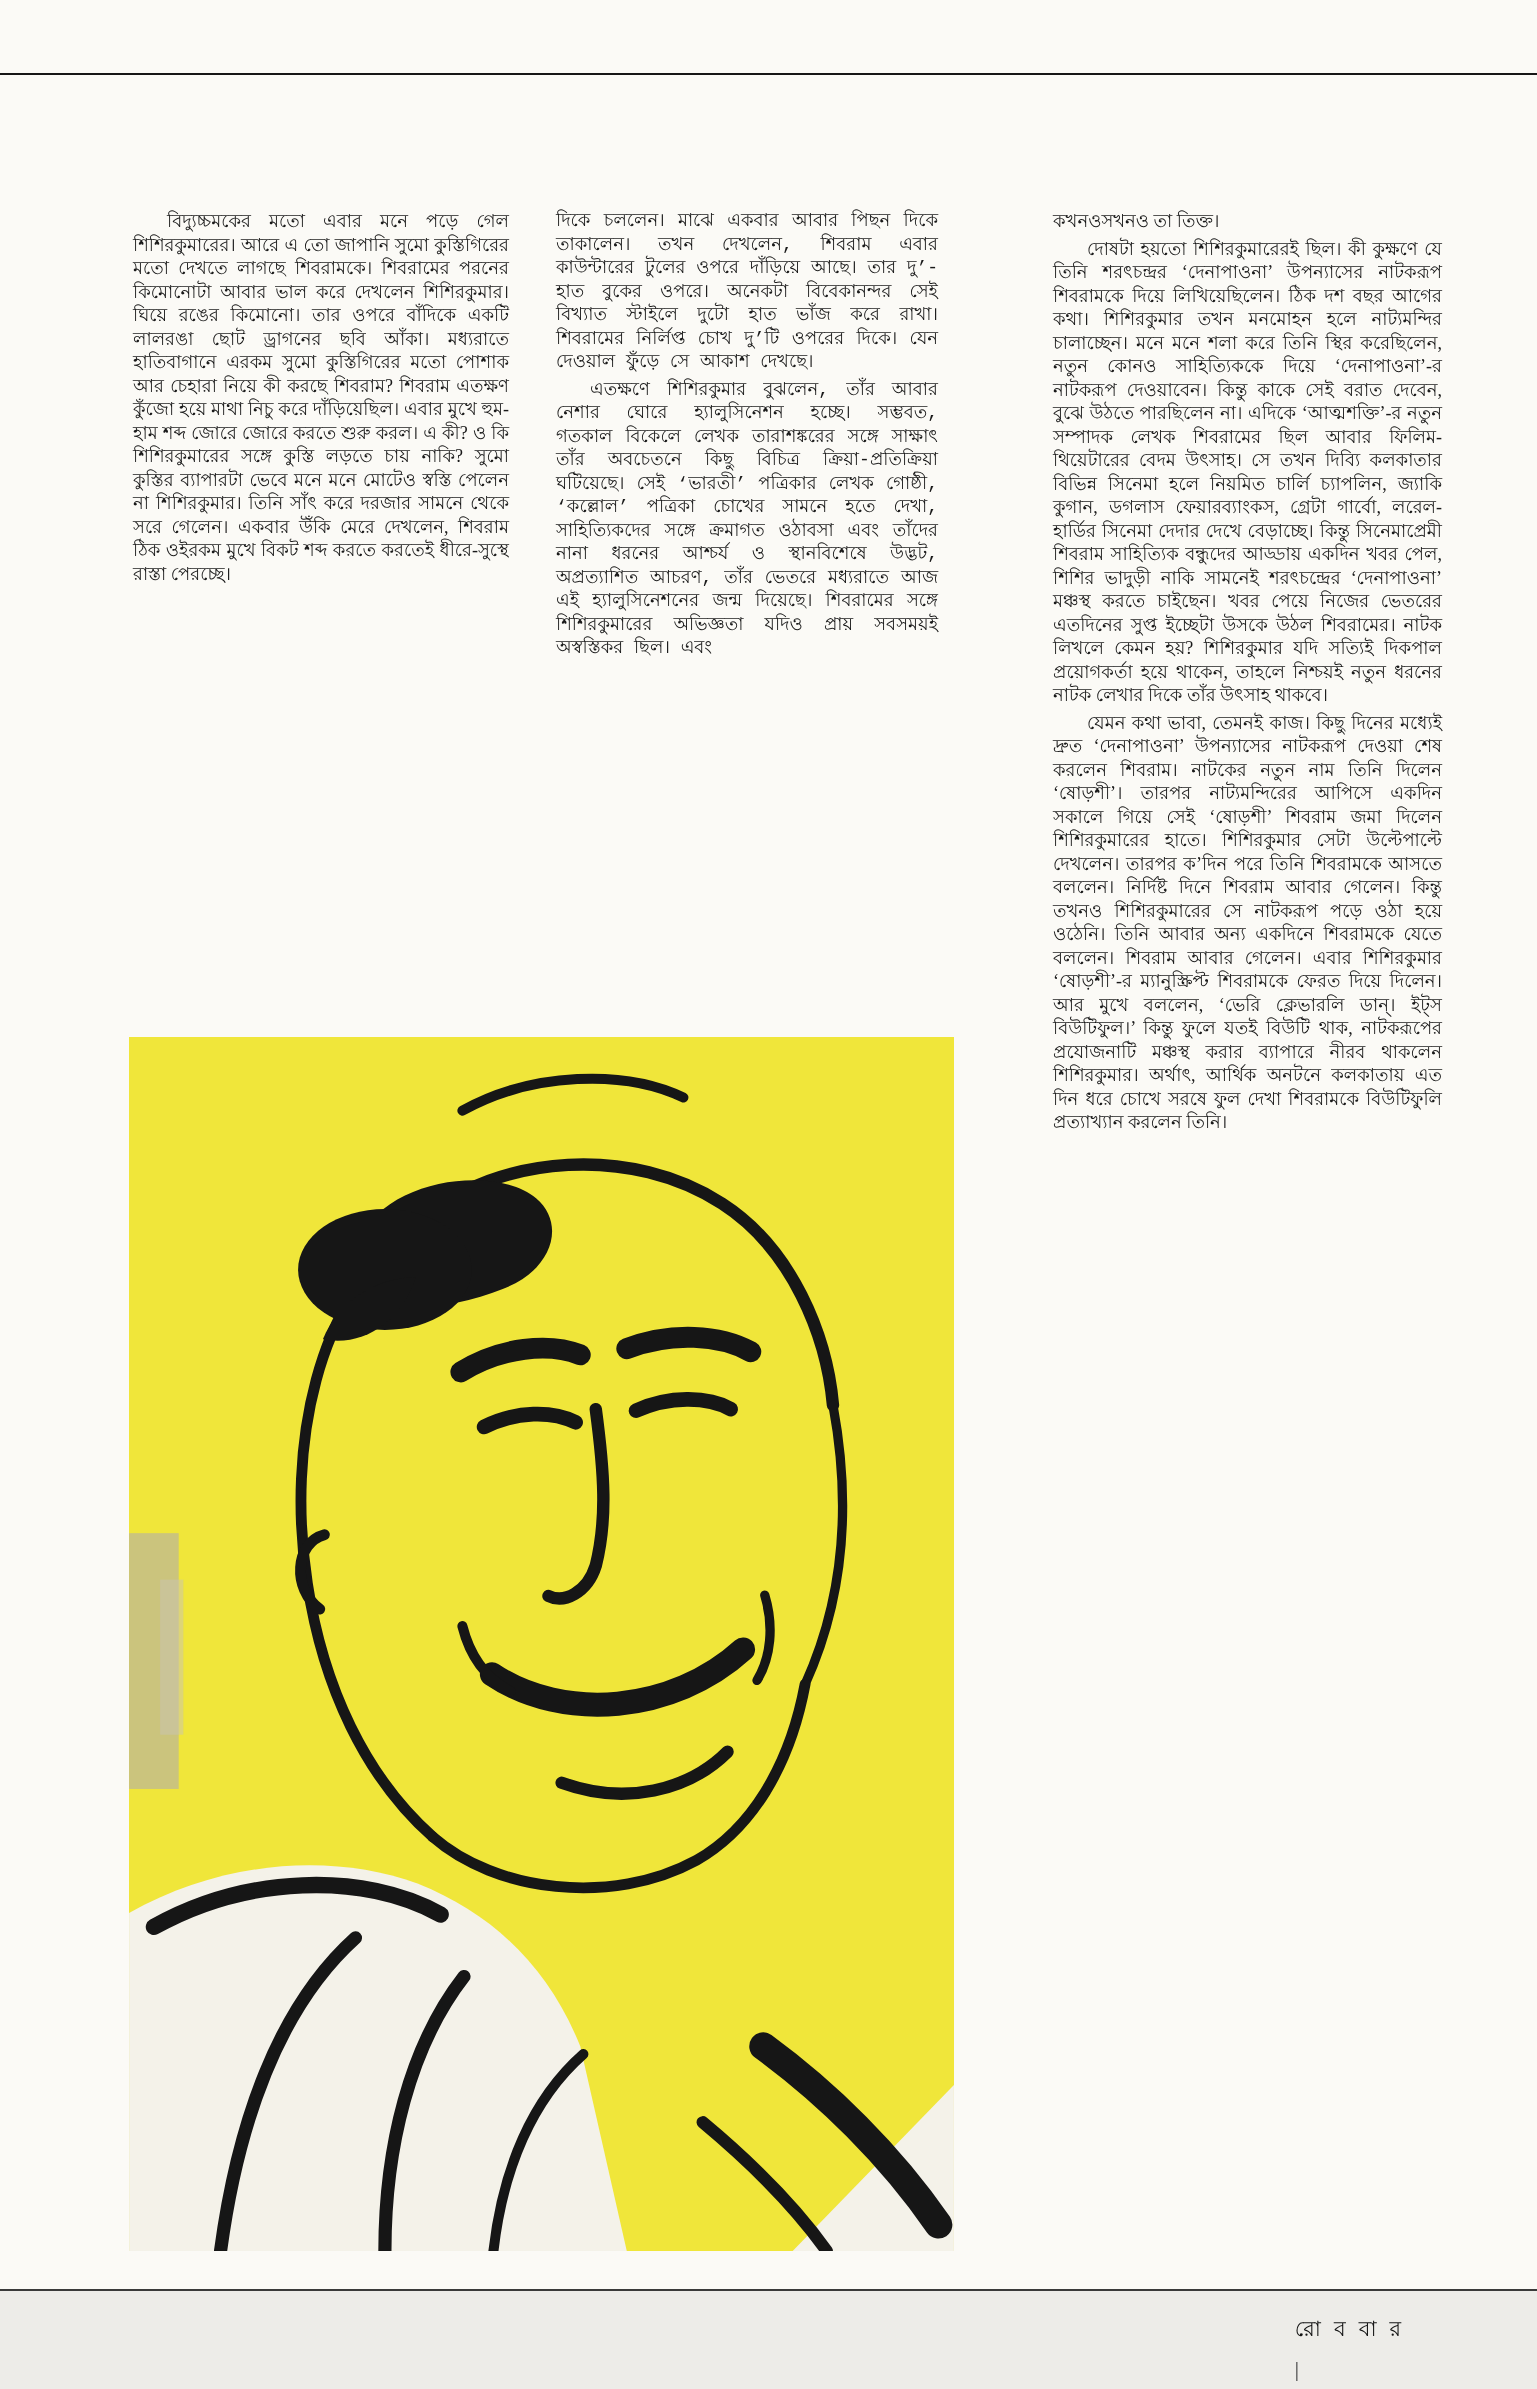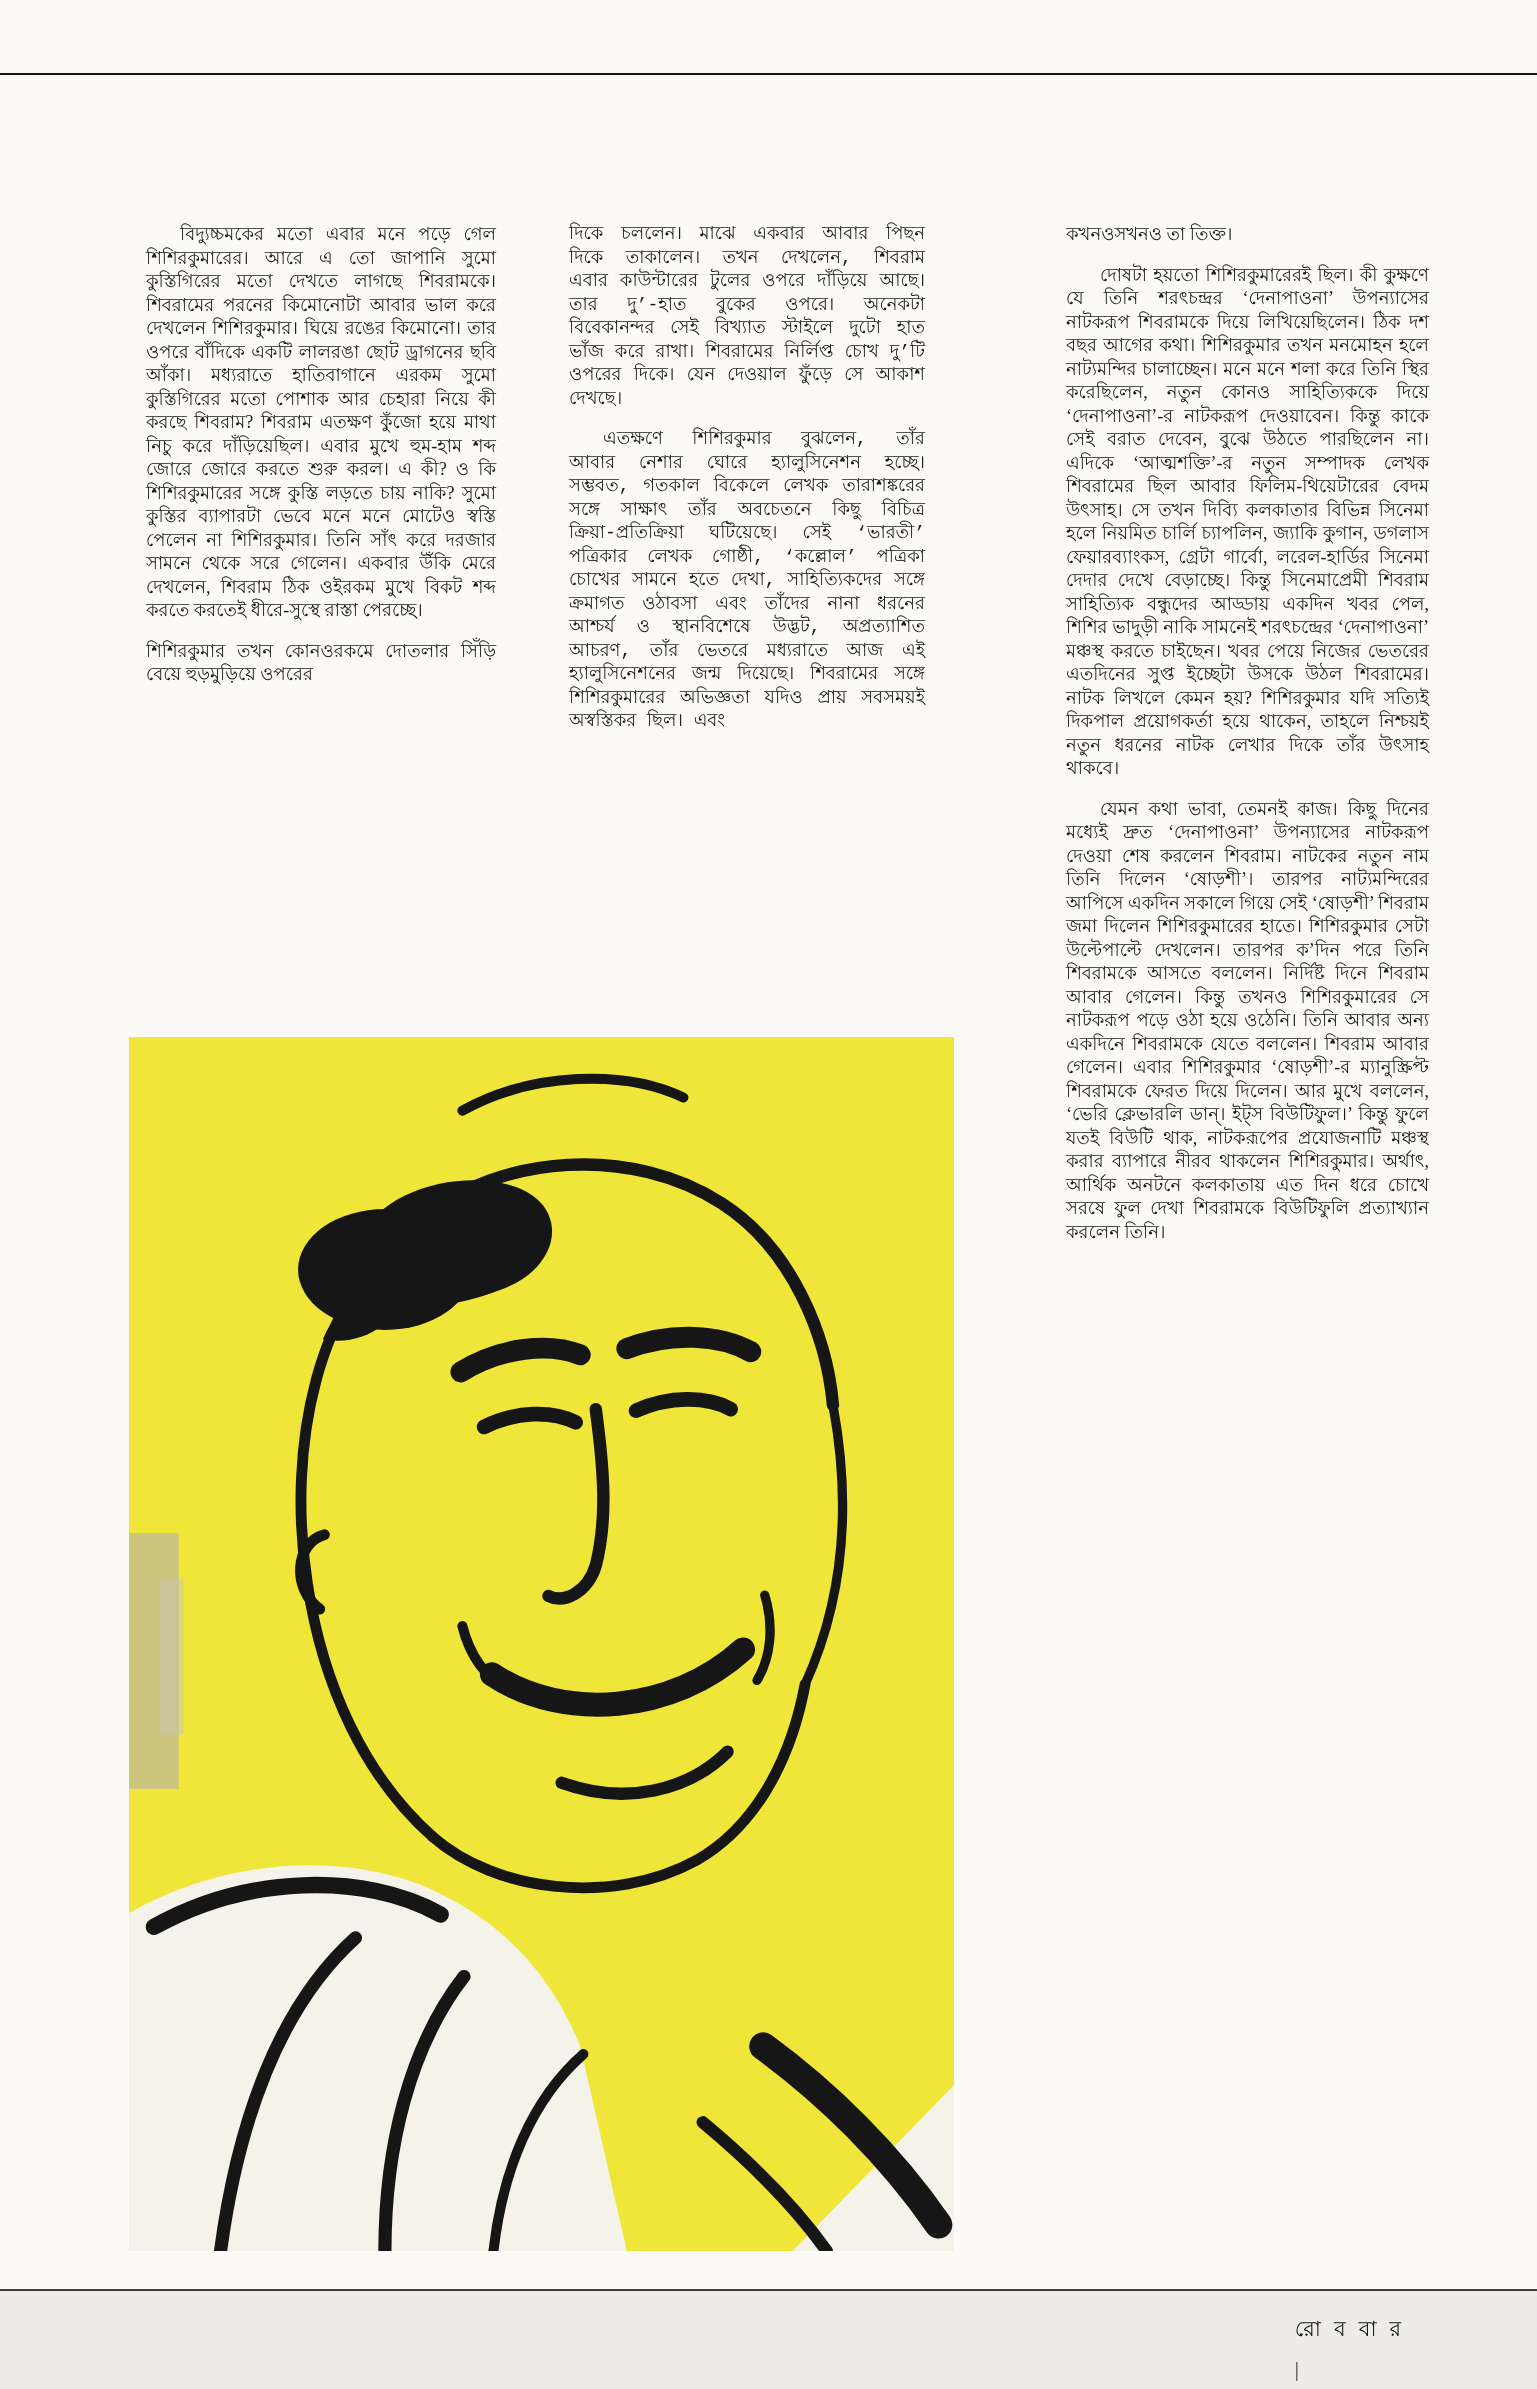--- a/index.html
+++ b/index.html
@@ -8,21 +8,21 @@
     background:#fbfaf6;
     font-family:"Liberation Serif","DejaVu Serif",serif;
   }
   .page{position:absolute;inset:0;overflow:hidden;}
   .top-rule{position:absolute;left:0;top:73px;width:1538px;height:2.3px;background:#161616;}
   .col{
     position:absolute;top:206px;
     font-size:18px;line-height:23.5px;color:#191919;
     text-align:justify;
   }
-  .col p{margin:17px;padding:0;}
+  .col p{margin:4px;padding:0;}
   p.indent{text-indent:34px;}
   .col1{left:129px;width:384px;}
   .col2{left:552px;width:390px;font-family:Liberation Mono, monospace;}
   .col3{left:1049px;width:397px;}
   .illustration{
     position:absolute;left:129px;top:1037px;width:825px;height:1214px;
     background:#f0e63a;
   }
   .illustration svg{display:block;width:100%;height:100%;}
   .footer-band{
@@ -40,21 +40,20 @@
 </style>
 </head>
 <body>
 
 <div class="page">
 
   <div class="top-rule"></div>
 
   <div class="col col1">
     <p class="indent">বিদ্যুচ্চমকের মতো এবার মনে পড়ে গেল শিশিরকুমারের। আরে এ তো জাপানি সুমো কুস্তিগিরের মতো দেখতে লাগছে শিবরামকে। শিবরামের পরনের কিমোনোটা আবার ভাল করে দেখলেন শিশিরকুমার। ঘিয়ে রঙের কিমোনো। তার ওপরে বাঁদিকে একটি লালরঙা ছোট ড্রাগনের ছবি আঁকা। মধ্যরাতে হাতিবাগানে এরকম সুমো কুস্তিগিরের মতো পোশাক আর চেহারা নিয়ে কী করছে শিবরাম? শিবরাম এতক্ষণ কুঁজো হয়ে মাথা নিচু করে দাঁড়িয়েছিল। এবার মুখে হুম-হাম শব্দ জোরে জোরে করতে শুরু করল। এ কী? ও কি শিশিরকুমারের সঙ্গে কুস্তি লড়তে চায় নাকি? সুমো কুস্তির ব্যাপারটা ভেবে মনে মনে মোটেও স্বস্তি পেলেন না শিশিরকুমার। তিনি সাঁৎ করে দরজার সামনে থেকে সরে গেলেন। একবার উঁকি মেরে দেখলেন, শিবরাম ঠিক ওইরকম মুখে বিকট শব্দ করতে করতেই ধীরে-সুস্থে রাস্তা পেরচ্ছে।</p>
-    <p>শিশিরকুমার তখন কোনওরকমে দোতলার সিঁড়ি বেয়ে হুড়মুড়িয়ে ওপরের</p>
   </div>
 
   <div class="col col2">
     <p>দিকে চললেন। মাঝে একবার আবার পিছন দিকে তাকালেন। তখন দেখলেন, শিবরাম এবার কাউন্টারের টুলের ওপরে দাঁড়িয়ে আছে। তার দু’-হাত বুকের ওপরে। অনেকটা বিবেকানন্দর সেই বিখ্যাত স্টাইলে দুটো হাত ভাঁজ করে রাখা। শিবরামের নির্লিপ্ত চোখ দু’টি ওপরের দিকে। যেন দেওয়াল ফুঁড়ে সে আকাশ দেখছে।</p>
     <p class="indent">এতক্ষণে শিশিরকুমার বুঝলেন, তাঁর আবার নেশার ঘোরে হ্যালুসিনেশন হচ্ছে। সম্ভবত, গতকাল বিকেলে লেখক তারাশঙ্করের সঙ্গে সাক্ষাৎ তাঁর অবচেতনে কিছু বিচিত্র ক্রিয়া-প্রতিক্রিয়া ঘটিয়েছে। সেই ‘ভারতী’ পত্রিকার লেখক গোষ্ঠী, ‘কল্লোল’ পত্রিকা চোখের সামনে হতে দেখা, সাহিত্যিকদের সঙ্গে ক্রমাগত ওঠাবসা এবং তাঁদের নানা ধরনের আশ্চর্য ও স্থানবিশেষে উদ্ভট, অপ্রত্যাশিত আচরণ, তাঁর ভেতরে মধ্যরাতে আজ এই হ্যালুসিনেশনের জন্ম দিয়েছে। শিবরামের সঙ্গে শিশিরকুমারের অভিজ্ঞতা যদিও প্রায় সবসময়ই অস্বস্তিকর ছিল। এবং</p>
   </div>
 
   <div class="col col3">
     <p>কখনওসখনও তা তিক্ত।</p>
     <p class="indent">দোষটা হয়তো শিশিরকুমারেরই ছিল। কী কুক্ষণে যে তিনি শরৎচন্দ্রর ‘দেনাপাওনা’ উপন্যাসের নাটকরূপ শিবরামকে দিয়ে লিখিয়েছিলেন। ঠিক দশ বছর আগের কথা। শিশিরকুমার তখন মনমোহন হলে নাট্যমন্দির চালাচ্ছেন। মনে মনে শলা করে তিনি স্থির করেছিলেন, নতুন কোনও সাহিত্যিককে দিয়ে ‘দেনাপাওনা’-র নাটকরূপ দেওয়াবেন। কিন্তু কাকে সেই বরাত দেবেন, বুঝে উঠতে পারছিলেন না। এদিকে ‘আত্মশক্তি’-র নতুন সম্পাদক লেখক শিবরামের ছিল আবার ফিলিম-থিয়েটারের বেদম উৎসাহ। সে তখন দিব্যি কলকাতার বিভিন্ন সিনেমা হলে নিয়মিত চার্লি চ্যাপলিন, জ্যাকি কুগান, ডগলাস ফেয়ারব্যাংকস, গ্রেটা গার্বো, লরেল-হার্ডির সিনেমা দেদার দেখে বেড়াচ্ছে। কিন্তু সিনেমাপ্রেমী শিবরাম সাহিত্যিক বন্ধুদের আড্ডায় একদিন খবর পেল, শিশির ভাদুড়ী নাকি সামনেই শরৎচন্দ্রের ‘দেনাপাওনা’ মঞ্চস্থ করতে চাইছেন। খবর পেয়ে নিজের ভেতরের এতদিনের সুপ্ত ইচ্ছেটা উসকে উঠল শিবরামের। নাটক লিখলে কেমন হয়? শিশিরকুমার যদি সত্যিই দিকপাল প্রয়োগকর্তা হয়ে থাকেন, তাহলে নিশ্চয়ই নতুন ধরনের নাটক লেখার দিকে তাঁর উৎসাহ থাকবে।</p>

